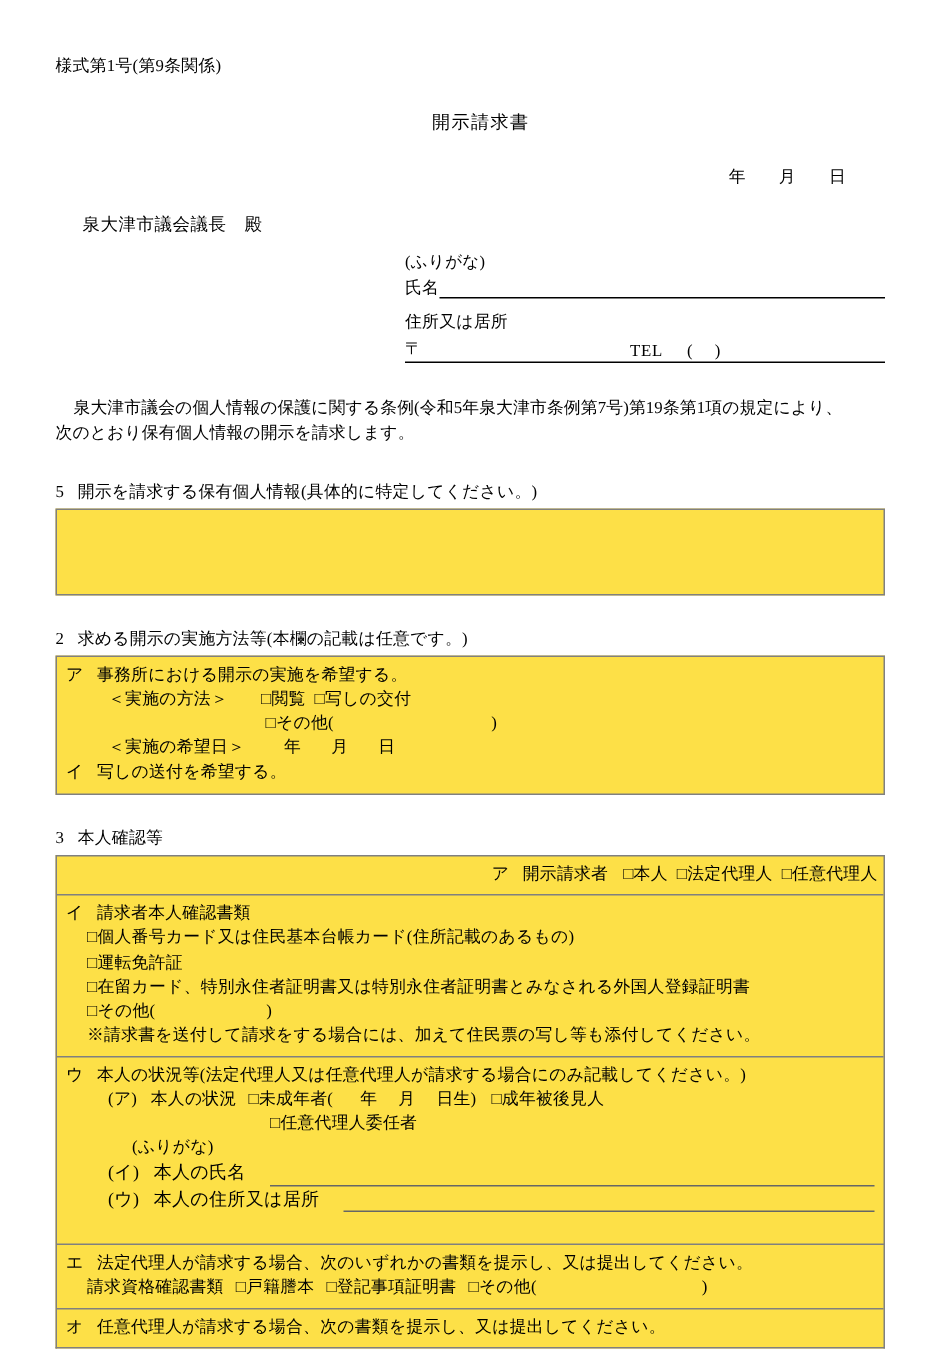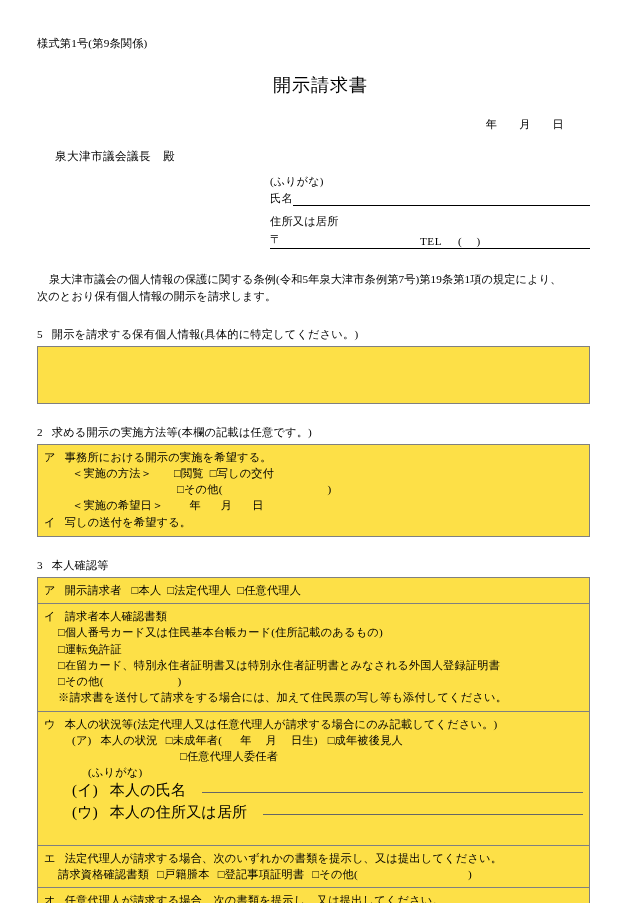--- a/index.html
+++ b/index.html
@@ -27,21 +27,21 @@
     width: 553px;
   }
 
   
   .formno {
     font-size: 11.2px;
     margin: 0 0 22px 0;
     letter-spacing: .2px;
   }
   .title {
-    font-size: 18px;
+    font-size: 12px;
     text-align: center;
     margin: 0 0 20px 0;
     letter-spacing: 1px;
     padding-left: 14px;
   }
   .dateline {
     font-size: 11.2px;
     text-align: right;
     margin: 0 0 17px 0;
     padding-right: 26px;
@@ -138,27 +138,27 @@
   .box .line {
     font-size: 11.2px;
     line-height: 1.45;
     letter-spacing: .2px;
     white-space: pre;
   }
   .i1 { padding-left: 14px; }
   .i2 { padding-left: 28px; }
   .i3 { padding-left: 44px; }
 
-  .ckline { white-space: pre; }
+  .ckline { white-space: pre; text-align: right; }
 
   
   .ul {
     display: flex;
-    align-items: flex-start;
-    font-size: 15px;
+    align-items: flex-end;
+    font-size: 12px;
     letter-spacing: .2px;
     line-height: 1.45;
     gap: 16px;
   }
   .ul .lbl { white-space: pre; }
   .ul .rule {
     flex: 1 1 auto;
     border-bottom: 1px solid #666;
     height: 12px;
     margin-right: 2px;

